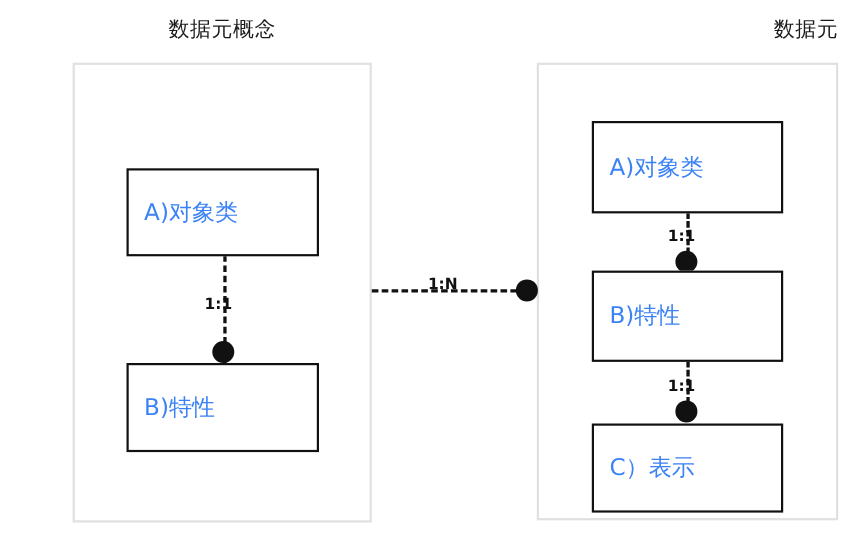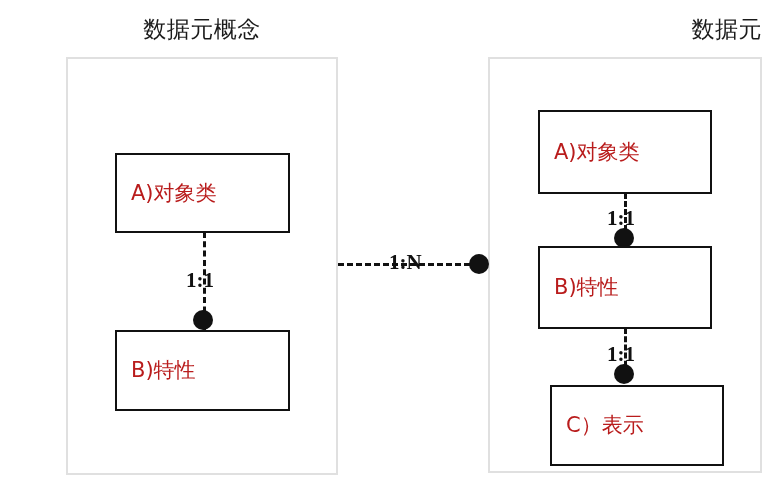--- a/index.html
+++ b/index.html
@@ -15,21 +15,21 @@
     position: relative;
     width: 781px;
     height: 487px;
     background: #ffffff;
     overflow: hidden;
   }
 
   
   .panel-title {
     position: absolute;
-    font-size: 23px;
+    font-size: 19px;
     line-height: 1;
     color: #1a1a1a;
     white-space: nowrap;
     letter-spacing: 0.5px;
   }
   #title-left  { left: 66px;  top: 18px; width: 272px; text-align: center; }
   #title-right { left: 488px; top: 18px; width: 274px; text-align: right; }
 
   
   .panel {
@@ -45,34 +45,34 @@
   .entity-box {
     position: absolute;
     background: #ffffff;
     border: 2px solid #111111;
     box-sizing: border-box;
     display: flex;
     align-items: center;
   }
   .entity-label {
     font-size: 21px;
-    color: #b91c1c;
+    color: #3b82f6;
     padding-left: 14px;
     white-space: nowrap;
     line-height: 1;
   }
 
   
   #box-l-a { left: 115px; top: 153px; width: 175px; height: 80px; }
   #box-l-b { left: 115px; top: 330px; width: 175px; height: 81px; }
 
   
   #box-r-a { left: 538px; top: 110px; width: 174px; height: 84px; }
   #box-r-b { left: 538px; top: 246px; width: 174px; height: 83px; }
-  #box-r-c { left: 538px; top: 385px; width: 174px; height: 81px; margin-left: 12px; }
+  #box-r-c { left: 538px; top: 385px; width: 174px; height: 81px; }
 
   
   .connector-v {
     position: absolute;
     width: 0;
     border-left: 3px dashed #111111;
   }
   #conn-l-1 { left: 203px; top: 232px; height: 99px; }
   #conn-r-1 { left: 624px; top: 193px; height: 46px; }
   #conn-r-2 { left: 624px; top: 328px; height: 47px; }
@@ -83,27 +83,26 @@
     left: 338px;
     top: 263px;
     width: 141px;
     height: 0;
     border-top: 3px dashed #111111;
   }
 
   
   .cardinality {
     position: absolute;
-    font-size: 21px;
+    font-size: 14px;
     font-weight: bold;
     color: #111111;
     line-height: 1;
     white-space: nowrap;
     background: transparent;
-    font-family: Liberation Serif, serif;
   }
   #card-l-1    { left: 186px; top: 270px; }
   #card-r-1    { left: 607px; top: 208px; }
   #card-r-2    { left: 607px; top: 344px; }
   #card-center { left: 389px; top: 252px; text-align: right; }
 
   
   .dot {
     position: absolute;
     width: 20px;

